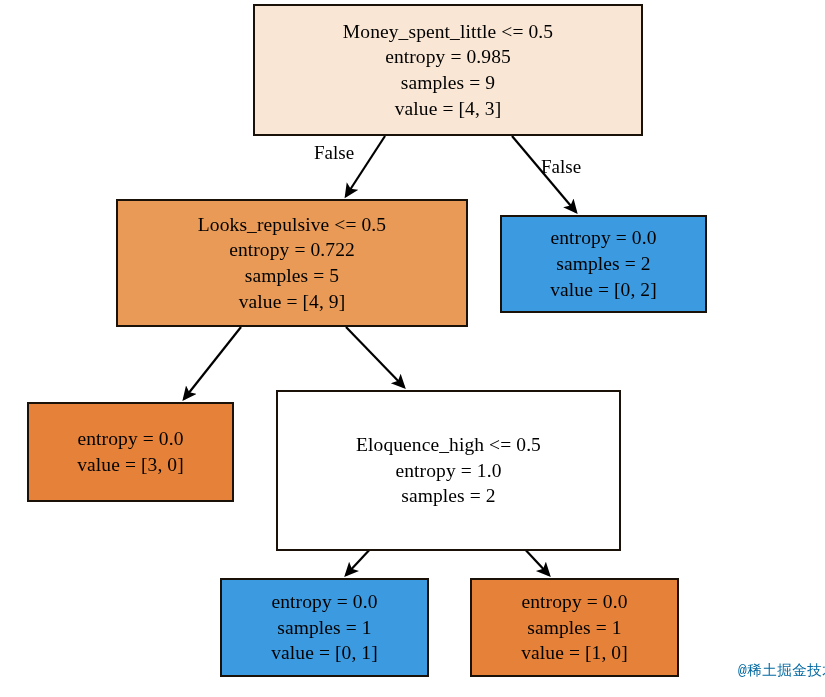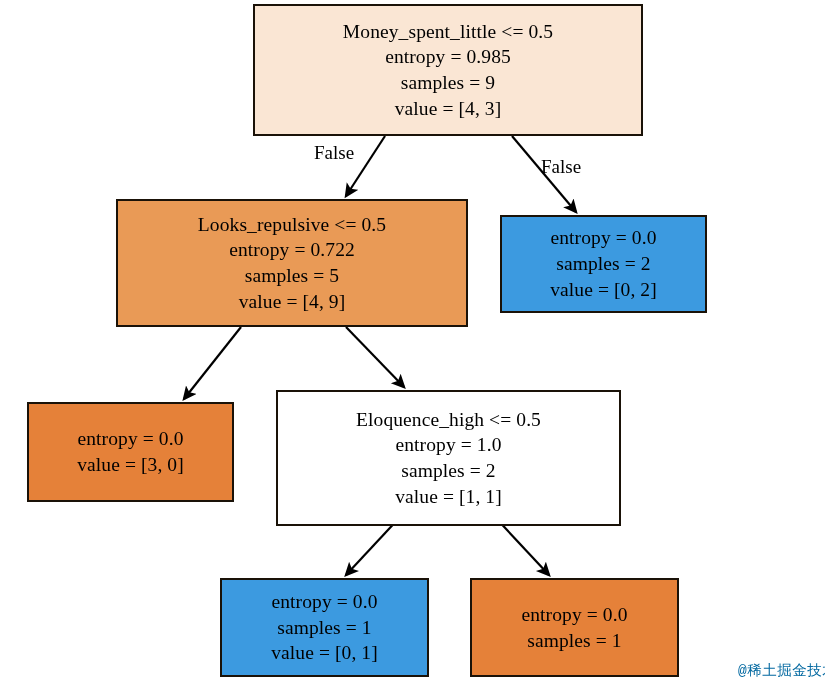--- a/index.html
+++ b/index.html
@@ -99,34 +99,34 @@
       </div>
       <div class="node" style="left: 484px; top: 215px; width: 207px; height: 98px; background: rgb(60, 154, 224); border-color: rgb(26, 18, 8);">
         <span class="line">entropy = 0.0</span>
         <span class="line">samples = 2</span>
         <span class="line">value = [0, 2]</span>
       </div>
       <div class="node" style="left: 11px; top: 402px; width: 207px; height: 100px; background: rgb(229, 129, 57); border-color: rgb(26, 18, 8);">
         <span class="line">entropy = 0.0</span>
         <span class="line">value = [3, 0]</span>
       </div>
-      <div class="node" style="left: 260px; top: 390px; width: 345px; height: 136px; background: rgb(255, 255, 255); border-color: rgb(26, 18, 8);">
+      <div class="node" style="left: 260px; top: 390px; width: 345px; height: 161px; background: rgb(255, 255, 255); border-color: rgb(26, 18, 8);">
         <span class="line">Eloquence_high &lt;= 0.5</span>
         <span class="line">entropy = 1.0</span>
         <span class="line">samples = 2</span>
-        <span class="line">value = [1, 1]</span>
       </div>
       <div class="node" style="left: 204px; top: 578px; width: 209px; height: 99px; background: rgb(60, 154, 224); border-color: rgb(26, 18, 8);">
         <span class="line">entropy = 0.0</span>
         <span class="line">samples = 1</span>
         <span class="line">value = [0, 1]</span>
       </div>
       <div class="node" style="left: 454px; top: 578px; width: 209px; height: 99px; background: rgb(229, 129, 57); border-color: rgb(26, 18, 8);">
         <span class="line">entropy = 0.0</span>
         <span class="line">samples = 1</span>
+        <span class="line">value = [1, 0]</span>
       </div>
     </div>
   <div id="label-layer">
       <div class="edge-label" style="left: 298px; top: 142px;">False</div>
       <div class="edge-label" style="left: 525px; top: 156px;">False</div>
     </div>
 
   <div class="watermark" style="left: 722px; top: 661px; color: #0369a1; font-family: Liberation Mono, monospace;">@稀土掘金技术社区</div>
 
 </div>

